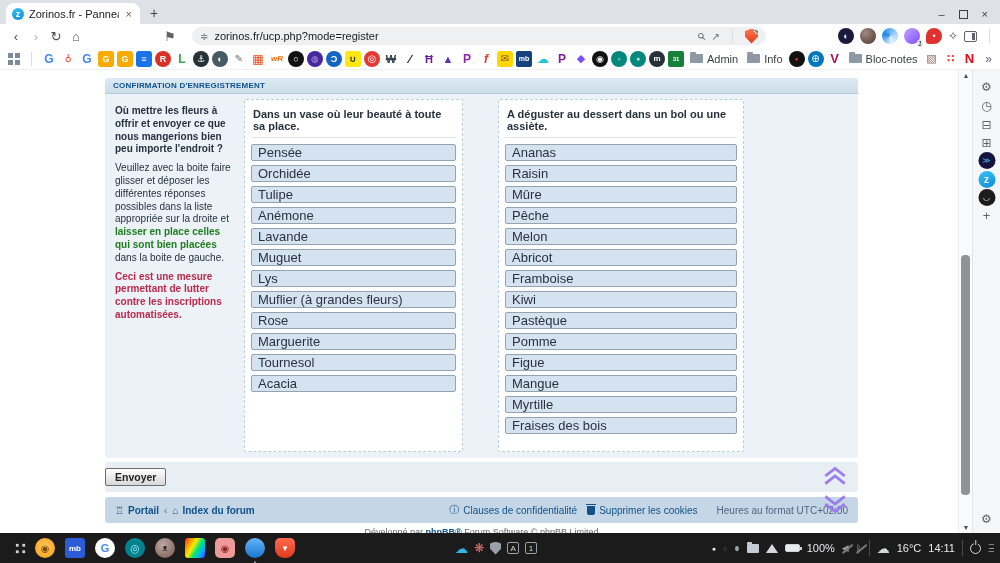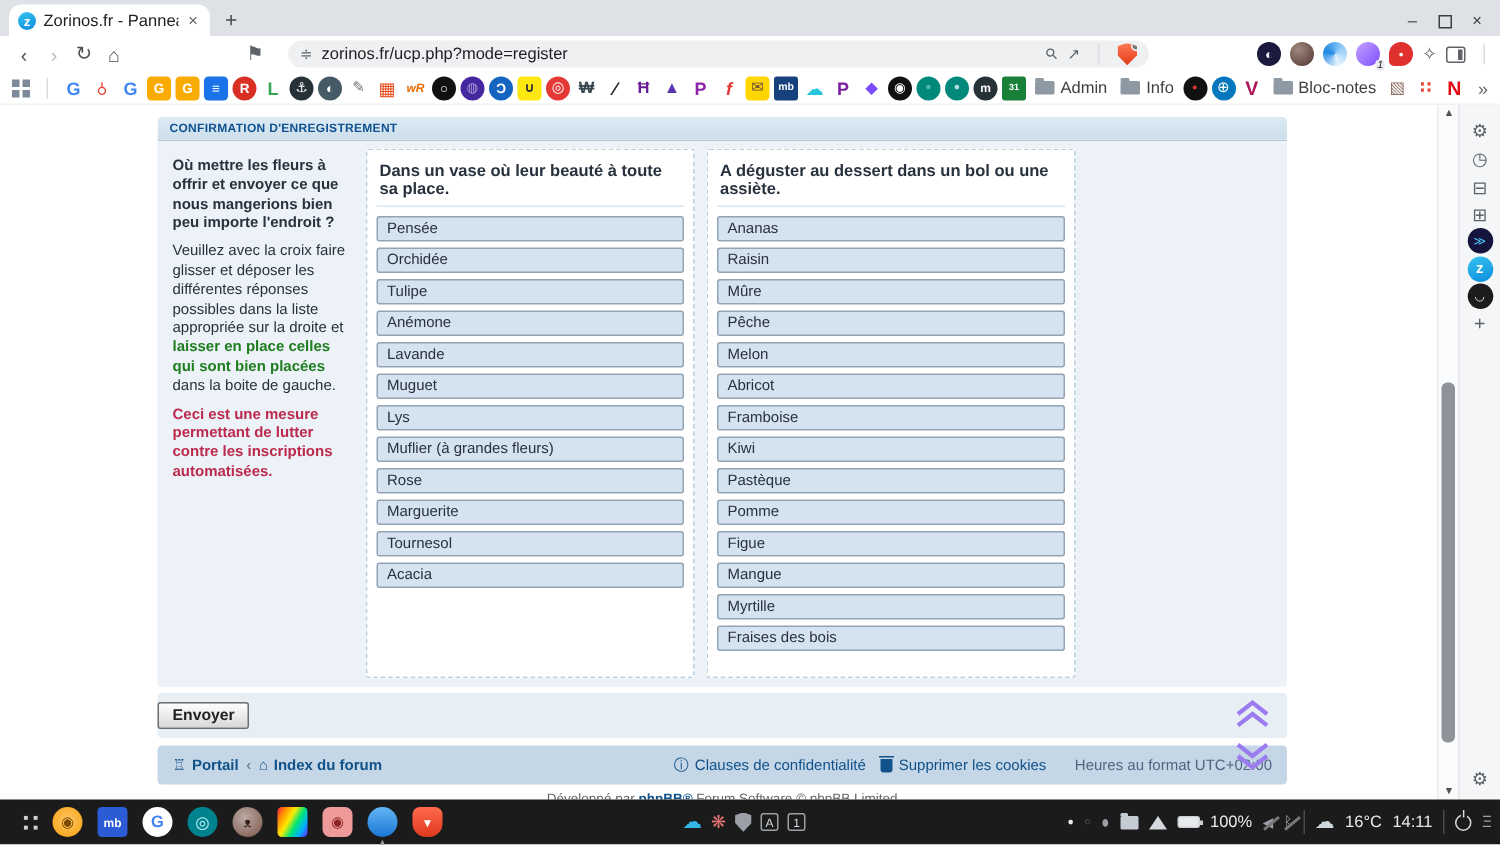--- a/index.html
+++ b/index.html
@@ -55,23 +55,23 @@
   .band { height:16px; background:linear-gradient(#dcebf4,#cddeea); border-bottom:1px solid #b3c9d7; border-radius:3px 3px 0 0; display:flex; align-items:center; padding-left:8px; }
   .band span { font-size:8px; font-weight:700; color:#0F5191; letter-spacing:.2px; }
   .panelzone { height:364px; background:#ecf2f7; display:flex; padding:5px 10px 6px; border-radius:0 0 3px 3px; }
   .explain { width:120px; flex:none; margin-right:9px; color:#28323E; }
   .explain p { font-size:10px; line-height:1.28; margin-top:6px; }
   .q { font-weight:700; text-align:left; }
   .green { color:#1E7D1E; font-weight:700; }
   .warn { color:#BC2A4D; font-weight:700; }
   .dragpanel { background:#fff; border:1px dashed #b9cfdd; border-radius:2px; padding:4px 6px 6px; flex:none; }
   .p1 { width:219px; margin-right:8px; }
-  .p2 { width:246px; }
+  .p2 { width:246px;margin-left:27px; }
   .ptitle { font-size:11px; font-weight:700; color:#28323E; padding:4px 2px 5px; border-bottom:1px solid #dbe6ee; margin-bottom:6px; }
-  .citem { height:17px; background:#d5e3f0; border:1px solid #93a3b2; border-radius:2px; font-size:10px; color:#28323E; display:flex; align-items:center; padding-left:6px; margin-bottom:4px; cursor:move; }
+  .citem { height:17px; background:#d5e3f0; border:1px solid #93a3b2; border-radius:2px; font-size:13px; color:#28323E; display:flex; align-items:center; padding-left:6px; margin-bottom:4px; cursor:move; }
   .submitzone { height:30px; margin-top:4px; background:#e7eef4; border-radius:3px; display:flex; align-items:center; justify-content:flex-start; }
   .btn { font-size:10.5px; font-weight:700; color:#222; background:linear-gradient(#fefefe,#d8d8d8); border:1px solid #6e6e6e; border-radius:2px; padding:2px 9px; }
   .pgfooter { height:26px; margin-top:5px; background:#c5d6e7; border-radius:3px; display:flex; align-items:center; padding:0 10px; font-size:10px; }
   .flink { color:#105289; font-weight:700; display:inline-flex; align-items:center; gap:4px; }
   .flink2 { color:#105289; display:inline-flex; align-items:center; gap:4px; }
   .fsep { color:#5a7086; margin:0 5px; }
   .tz { color:#536482; margin-left:9px; }
   .fright { margin-left:auto; display:flex; align-items:center; gap:10px; }
   .trash { width:8px; height:9px; background:#105289; border-radius:0 0 2px 2px; position:relative; }
   .trash::before { content:""; position:absolute; top:-2px; left:-1px; width:10px; height:1.5px; background:#105289; }
@@ -229,21 +229,21 @@
   <div class="pagearea">
     <div class="content">
 
       <div class="band">
         <span>CONFIRMATION D'ENREGISTREMENT</span>
       </div>
 
       <div class="panelzone">
         <div class="explain">
           <p class="q">Où mettre les fleurs à offrir et envoyer ce que nous mangerions bien peu importe l'endroit ?</p>
-          <p><span>Veuillez avec la croix faire glisser et déposer les différentes réponses possibles dans la liste appropriée sur la droite et </span><span class="green">laisser en place celles qui sont bien placées</span><span> dans la boite de gauche.</span></p>
+          <p><span>Veuillez avec la boite faire glisser et déposer les différentes réponses possibles dans la liste appropriée sur la droite et </span><span class="green">laisser en place celles qui sont bien placées</span><span> dans la boite de gauche.</span></p>
           <p class="warn">Ceci est une mesure permettant de lutter contre les inscriptions automatisées.</p>
         </div>
 
         <div class="dragpanel p1">
           <div class="ptitle">Dans un vase où leur beauté à toute sa place.</div>
           <div class="citem">Pensée</div>
           <div class="citem">Orchidée</div>
           <div class="citem">Tulipe</div>
           <div class="citem">Anémone</div>
           <div class="citem">Lavande</div>

